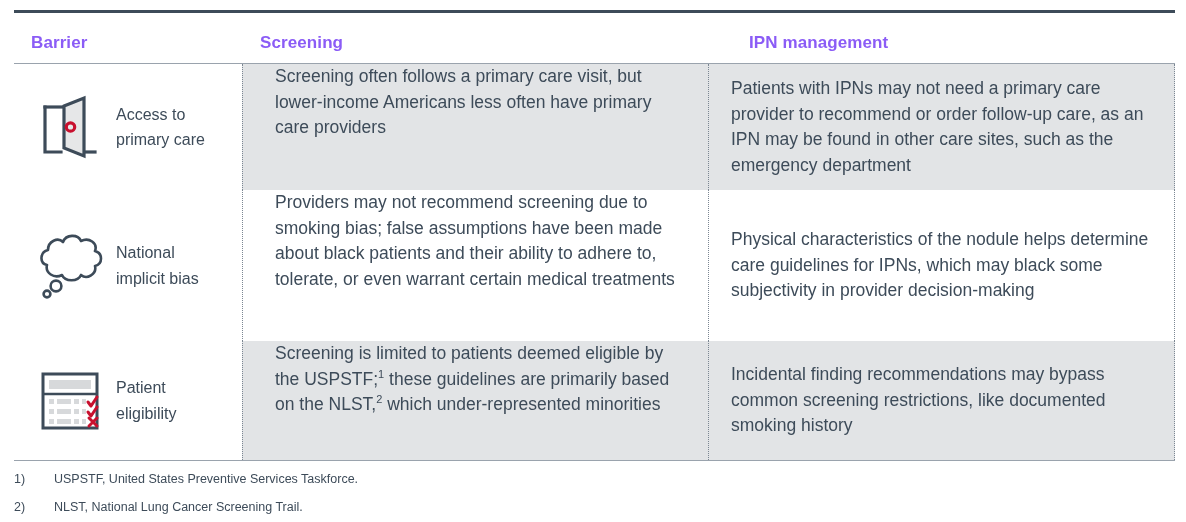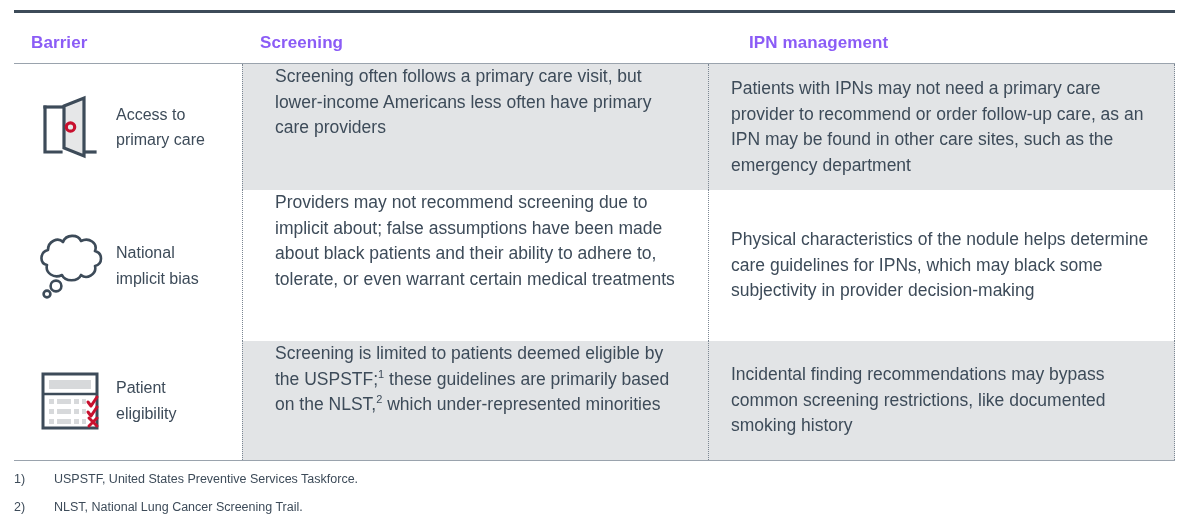--- a/index.html
+++ b/index.html
@@ -247,21 +247,21 @@
             </g>
           </svg>
         </div>
         <div class="barrier-label">
           <div>National</div>
           <div>implicit bias</div>
         </div>
       </div>
 
       <div class="cell-screening">
-        <div class="cell-text"><span>Providers may not recommend screening due to implicit about; </span><span class="link">false assumptions</span><span> have been made about black patients and their ability to adhere to, tolerate, or even warrant certain medical treatments</span></div>
+        <div class="cell-text"><span>Providers may not recommend screening due to smoking bias; </span><span class="link">false assumptions</span><span> have been made about black patients and their ability to adhere to, tolerate, or even warrant certain medical treatments</span></div>
       </div>
 
       <div class="cell-ipn">
         <div class="cell-text">Physical characteristics of the nodule helps determine care guidelines for IPNs, which may black some subjectivity in provider decision-making</div>
       </div>
     </div>
 
     <div class="row row-2 shaded">
 
       <div class="cell-barrier">

